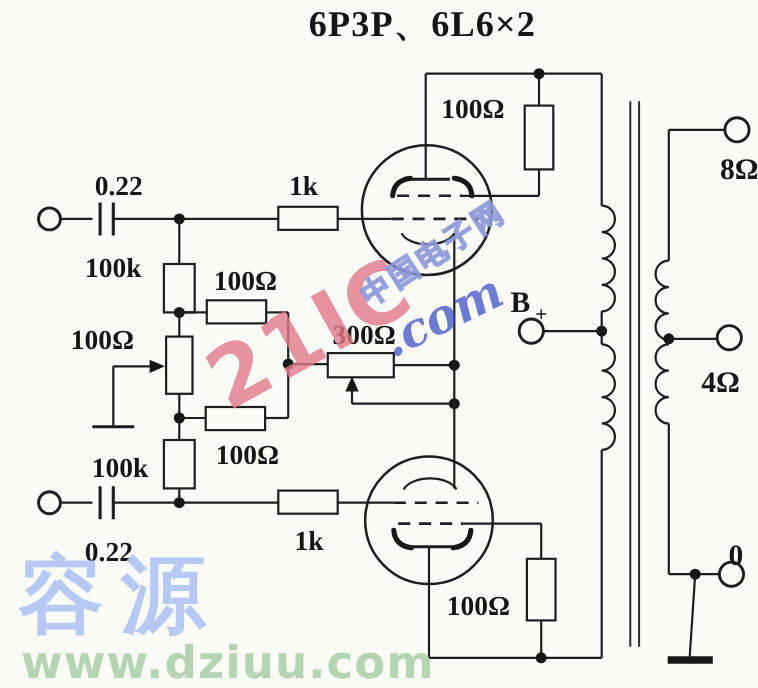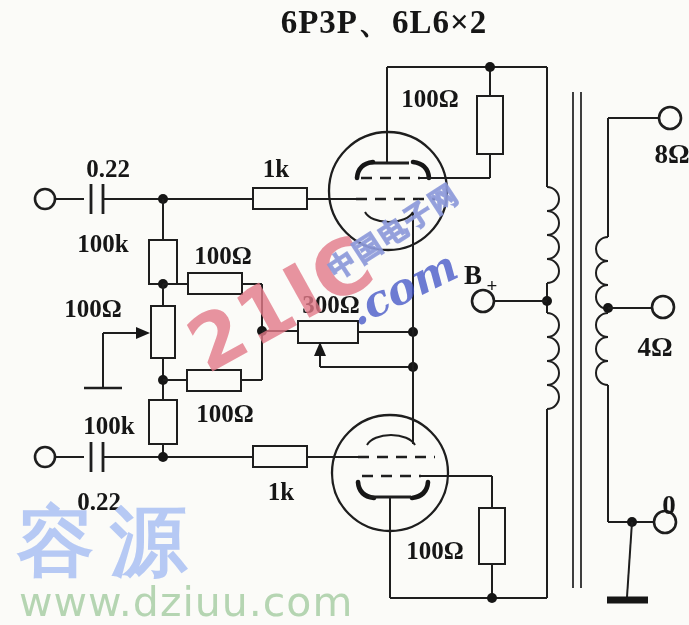--- a/index.html
+++ b/index.html
@@ -36,21 +36,21 @@
   .wm-cn{left:316px;top:258px;font-size:27px;letter-spacing:3px;
       color:rgba(170,180,232,0.55);-webkit-text-stroke:1.6px rgba(138,150,216,0.85);
       transform:rotate(-33deg);transform-origin:left center;font-weight:bold;}
   .wm-com{left:336px;top:292px;font-size:43px;font-weight:bold;font-style:italic;
       color:rgba(62,80,198,0.75);transform:rotate(-26deg);transform-origin:left center;
       font-family:"DejaVu Serif",serif;}
   .wm-ry{left:2px;top:503px;font-size:77px;font-weight:bold;letter-spacing:16px;
       color:rgba(178,198,243,0.95);}
   .wm-dzw{left:167px;top:533px;font-size:51px;font-weight:bold;letter-spacing:3px;
       color:rgba(247,207,164,0.95);}
-  .wm-url{left:4px;top:582px;font-size:41px;font-weight:normal;letter-spacing:1px;
+  .wm-url{left:4px;top:582px;font-size:41px;font-weight:bold;letter-spacing:1px;
       color:rgba(177,211,174,0.95);font-family:"DejaVu Sans",sans-serif;}
 </style>
 </head>
 <body>
 
 <div id="stage">
 <svg width="689" height="625" viewBox="0 0 689 625">
 
   <text class="ttl" x="369" y="33" text-anchor="middle">6P3P、6L6×2</text>
 

